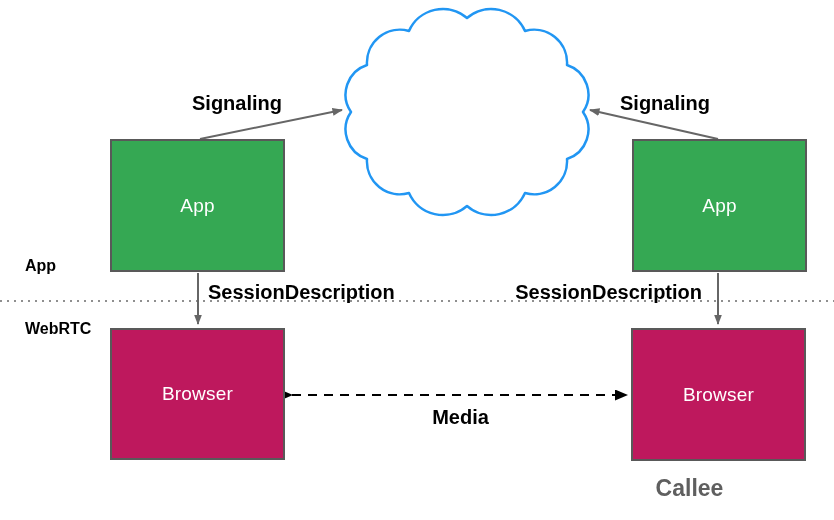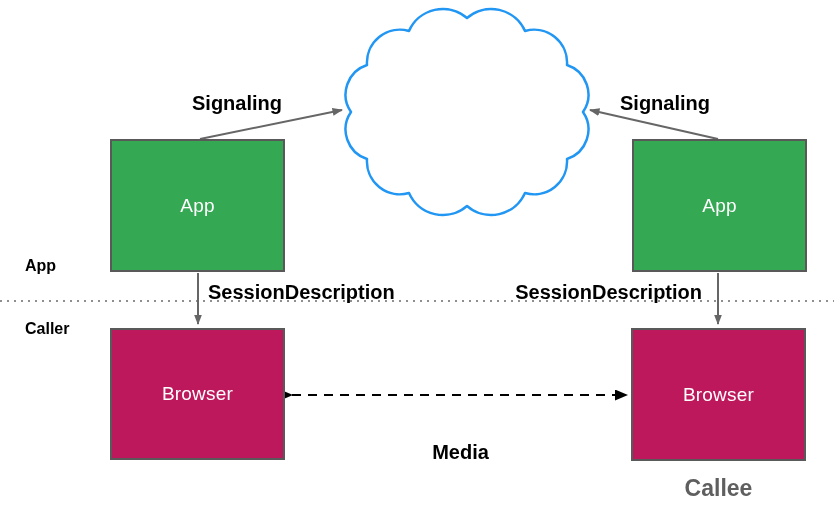--- a/index.html
+++ b/index.html
@@ -47,21 +47,21 @@
     color: #000000;
     font-weight: 700;
     font-size: 20px;
     line-height: 18px;
     white-space: nowrap;
   }
   .lbl-signaling-left  { left: 157px; top: 94px;  width: 160px; text-align: center; }
   .lbl-signaling-right { left: 585px; top: 94px;  width: 160px; text-align: center; }
   .lbl-sd-left         { left: 208px; top: 283px; }
   .lbl-sd-right        { right: 132px; top: 283px; }
-  .lbl-media           { left: 398px; top: 443px; width: 125px; text-align: center; }
+  .lbl-media           { left: 398px; top: 408px; width: 125px; text-align: center; }
 
   .layer-label {
     position: absolute;
     z-index: 3;
     color: #000000;
     font-weight: 700;
     font-size: 16px;
     line-height: 18px;
   }
   .lbl-app-layer    { left: 25px; top: 257px; }
@@ -69,21 +69,21 @@
 
   .endpoint-label {
     position: absolute;
     z-index: 3;
     color: #5f5f5f;
     font-weight: 700;
     font-size: 23px;
     text-align: center;
   }
   .lbl-caller { left: 110px; top: 475px; width: 175px; }
-  .lbl-callee { left: 631px; top: 475px; width: 175px; }
+  .lbl-callee { left: 602px; top: 475px; width: 175px; }
 </style>
 </head>
 <body>
 
 <div class="canvas">
 
   <svg class="diagram-lines" viewBox="0 0 834 520" xmlns="http://www.w3.org/2000/svg">
     <defs>
       <marker id="arrow-gray" markerWidth="11" markerHeight="9" refX="9.5" refY="4.5" orient="auto" markerUnits="userSpaceOnUse">
         <path d="M0,0.5 L10.5,4.5 L0,8.5 z" fill="#666666"></path>
@@ -131,17 +131,17 @@
     <span>Browser</span>
   </div>
 
   <div class="diagram-label lbl-signaling-left">Signaling</div>
   <div class="diagram-label lbl-signaling-right">Signaling</div>
   <div class="diagram-label lbl-sd-left">SessionDescription</div>
   <div class="diagram-label lbl-sd-right">SessionDescription</div>
   <div class="diagram-label lbl-media">Media</div>
 
   <div class="layer-label lbl-app-layer">App</div>
-  <div class="layer-label lbl-webrtc-layer">Caller</div>
+  <div class="layer-label lbl-webrtc-layer">WebRTC</div>
 
   <div class="endpoint-label lbl-callee">Callee</div>
 
 </div>
 
 </body></html>

